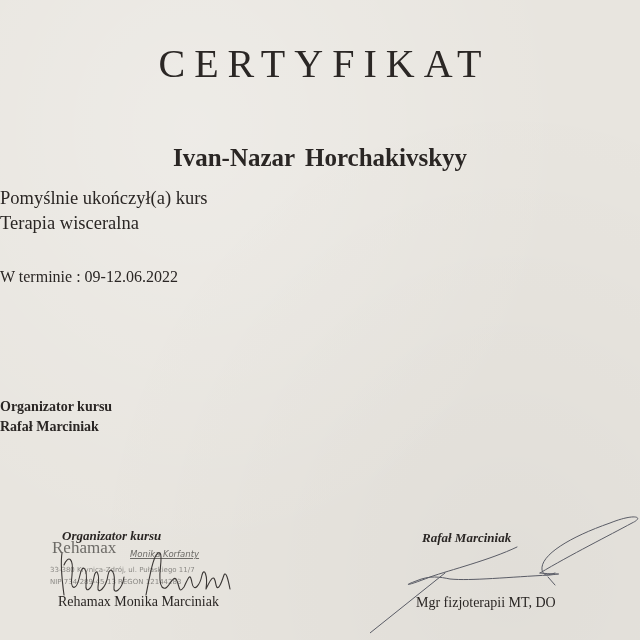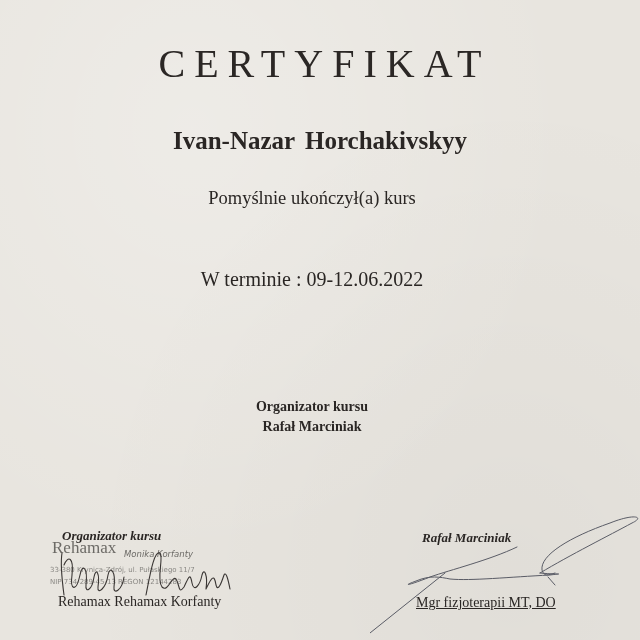--- a/index.html
+++ b/index.html
@@ -32,39 +32,39 @@
       font-family: "Liberation Serif", serif;
       font-size: 40px;
       letter-spacing: 9px;
       font-weight: normal;
       color: #2b2725;
       padding-left: 9px;
       box-sizing: border-box;
     }
     .name {
       position: absolute;
-      top: 127px;
+      top: 144px;
       left: 0;
       width: 640px;
       text-align: center;
       font-family: "Liberation Serif", serif;
       font-weight: bold;
       font-size: 25px;
       word-spacing: 4px;
     }
     .line {
       position: absolute;
       left: 0;
       width: 624px;
-      text-align: center;
+      text-align: left;
       font-family: "Liberation Serif", serif;
     }
     .completed { top: 188px; font-size: 18.5px; }
     .course-name { top: 213px; font-size: 18.5px; }
-    .dates { top: 268px; font-size: 20px; }
+    .dates { top: 268px; font-size: 16px; }
     .hours { top: 310px; font-size: 20px; }
     .dir-label { top: 399px; font-size: 14px; font-weight: bold; }
     .dir-name { top: 419px; font-size: 14px; font-weight: bold; }
 
     .organizer {
       position: absolute;
       left: 48px;
       top: 524px;
       width: 210px;
       height: 100px;
@@ -82,26 +82,27 @@
       position: absolute;
       left: 4px;
       top: 14px;
       font-family: "Liberation Serif", serif;
       font-size: 17px;
       color: #6c6a66;
       text-align: right;
     }
     .stamp-owner {
       position: absolute;
-      left: 76px;
+      left: 82px;
       top: 25px;
       font-family: "DejaVu Sans", sans-serif;
       font-style: italic;
       font-size: 8.5px;
       color: #6c6a66;
+      text-decoration: underline;
     }
     .stamp-addr, .stamp-ids {
       position: absolute;
       left: 2px;
       font-family: "DejaVu Sans", sans-serif;
       font-size: 7px;
       color: #8a8884;
       white-space: nowrap;
     }
     .stamp-addr { top: 42px; }
@@ -136,53 +137,53 @@
       font-style: italic;
       font-weight: bold;
       font-size: 13px;
     }
     .signer-title {
       position: absolute;
       left: 46px;
       top: 80px;
       font-family: "Liberation Serif", serif;
       font-size: 14px;
-      text-decoration: underline;
     }
     .sig-right {
       position: absolute;
       left: 370px;
       top: 515px;
       width: 270px;
       height: 120px;
     }
   </style>
 </head>
 <body>
 
 <div class="paper">
 
   <div class="title">CERTYFIKAT</div>
 
   <div class="name">Ivan-Nazar  Horchakivskyy</div>
 
   <div class="line completed">Pomyślnie ukończył(a)  kurs</div>
+  <div class="line course-name">Terapia wisceralna</div>
 
   <div class="line dates">W terminie :  09-12.06.2022</div>
 
   <div class="line dir-label">Organizator kursu</div>
   <div class="line dir-name">Rafał Marciniak</div>
 
   <div class="organizer">
     <div class="stamp-brand">Rehamax</div>
     <div class="org-label">Organizator kursu</div>
     <div class="stamp-owner">Monika Korfanty</div>
     <div class="stamp-addr">33-380 Krynica-Zdrój, ul. Pułaskiego 11/7</div>
     <div class="stamp-ids">NIP 734-289-45-13  REGON 12144283</div>
-    <div class="org-name">Rehamax Rehamax Korfanty</div>
+    <div class="org-name">Rehamax Monika Marciniak</div>
   </div>
 
   <svg class="sig-left" viewBox="0 0 190 55" fill="none" stroke="#3a3634" stroke-width="1.1" stroke-linecap="round" stroke-linejoin="round">
     <path d="M12 8 C10 20, 12 35, 14 50 M14 20 C18 10, 24 12, 22 30 C20 45, 26 48, 30 30 C32 18, 38 22, 36 40 C35 48, 42 46, 44 32 C46 22, 50 28, 48 42 C47 50, 56 44, 58 30 C60 20, 66 26, 64 42 C63 50, 72 46, 74 32"></path>
     <path d="M96 50 C100 30, 104 5, 110 8 C114 12, 106 35, 112 42 C118 48, 122 30, 126 34 C130 40, 128 50, 134 42 C138 34, 140 26, 142 38 C144 48, 150 40, 152 30 C154 22, 158 30, 156 44 C160 36, 164 26, 166 40 C168 48, 172 36, 174 30 C176 26, 178 34, 180 44"></path>
   </svg>
 
   <div class="signer">
     <div class="signer-name">Rafał Marciniak</div>
     <div class="signer-title">Mgr fizjoterapii MT, DO</div>

